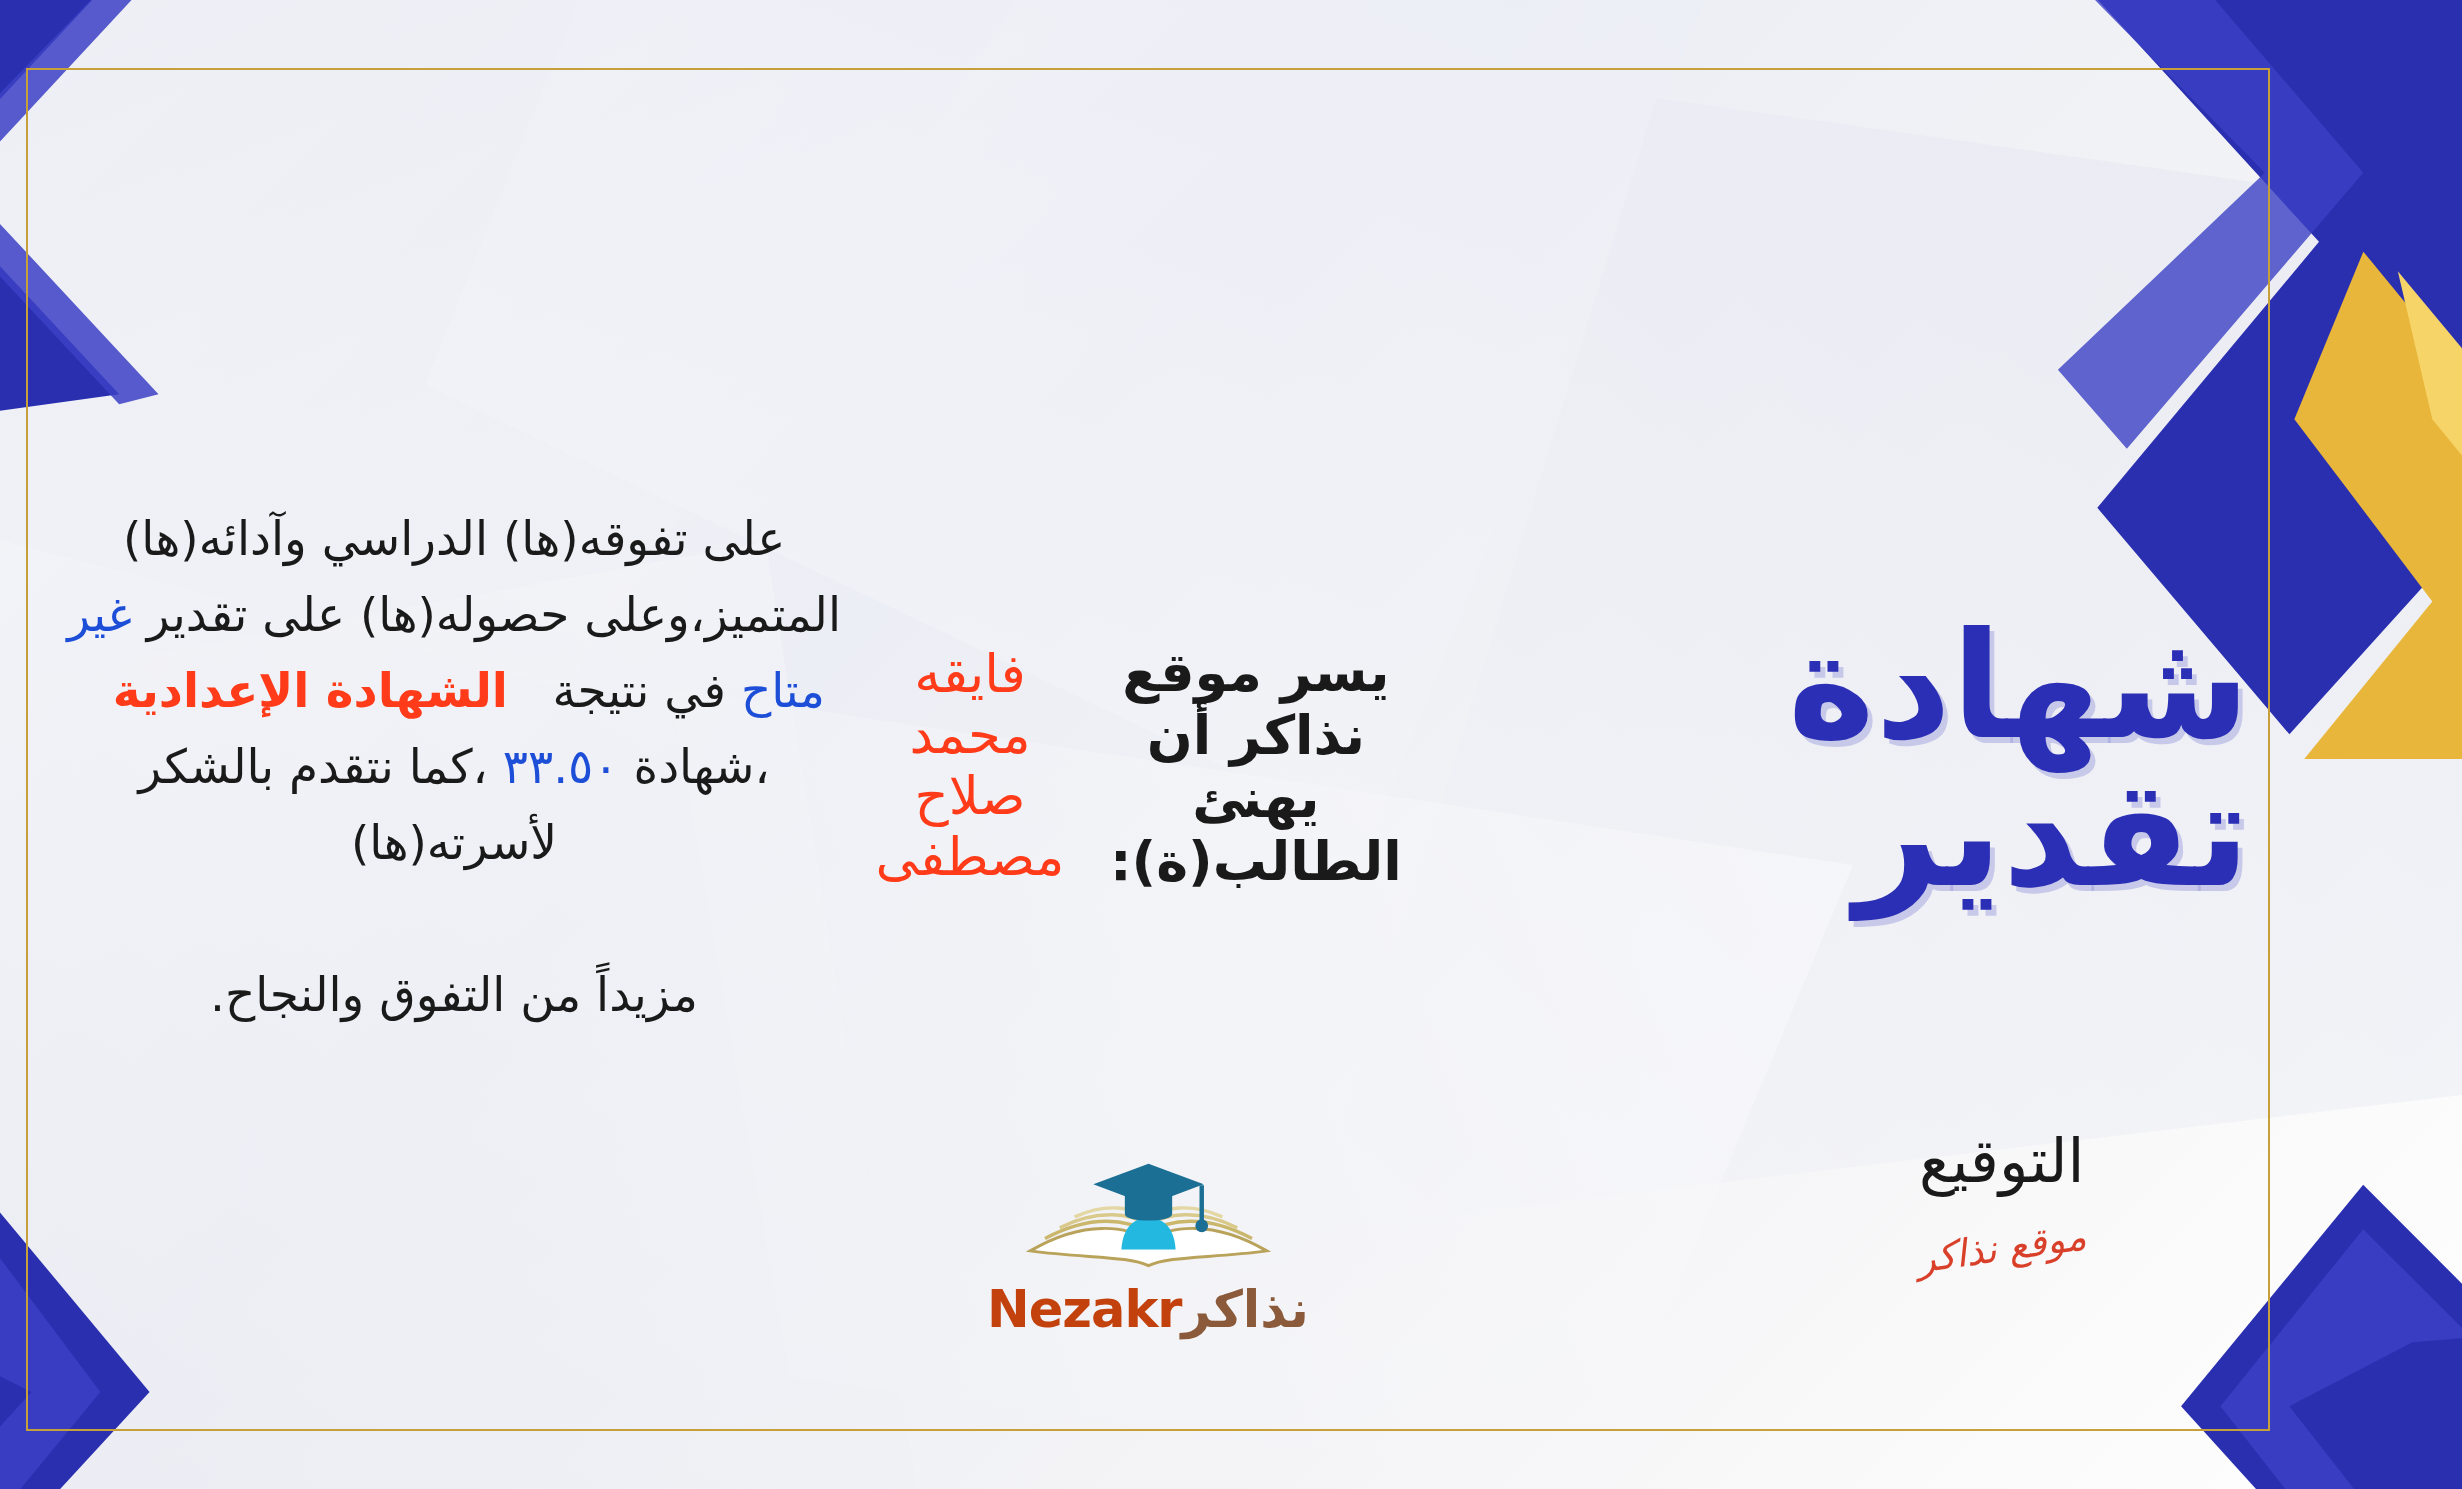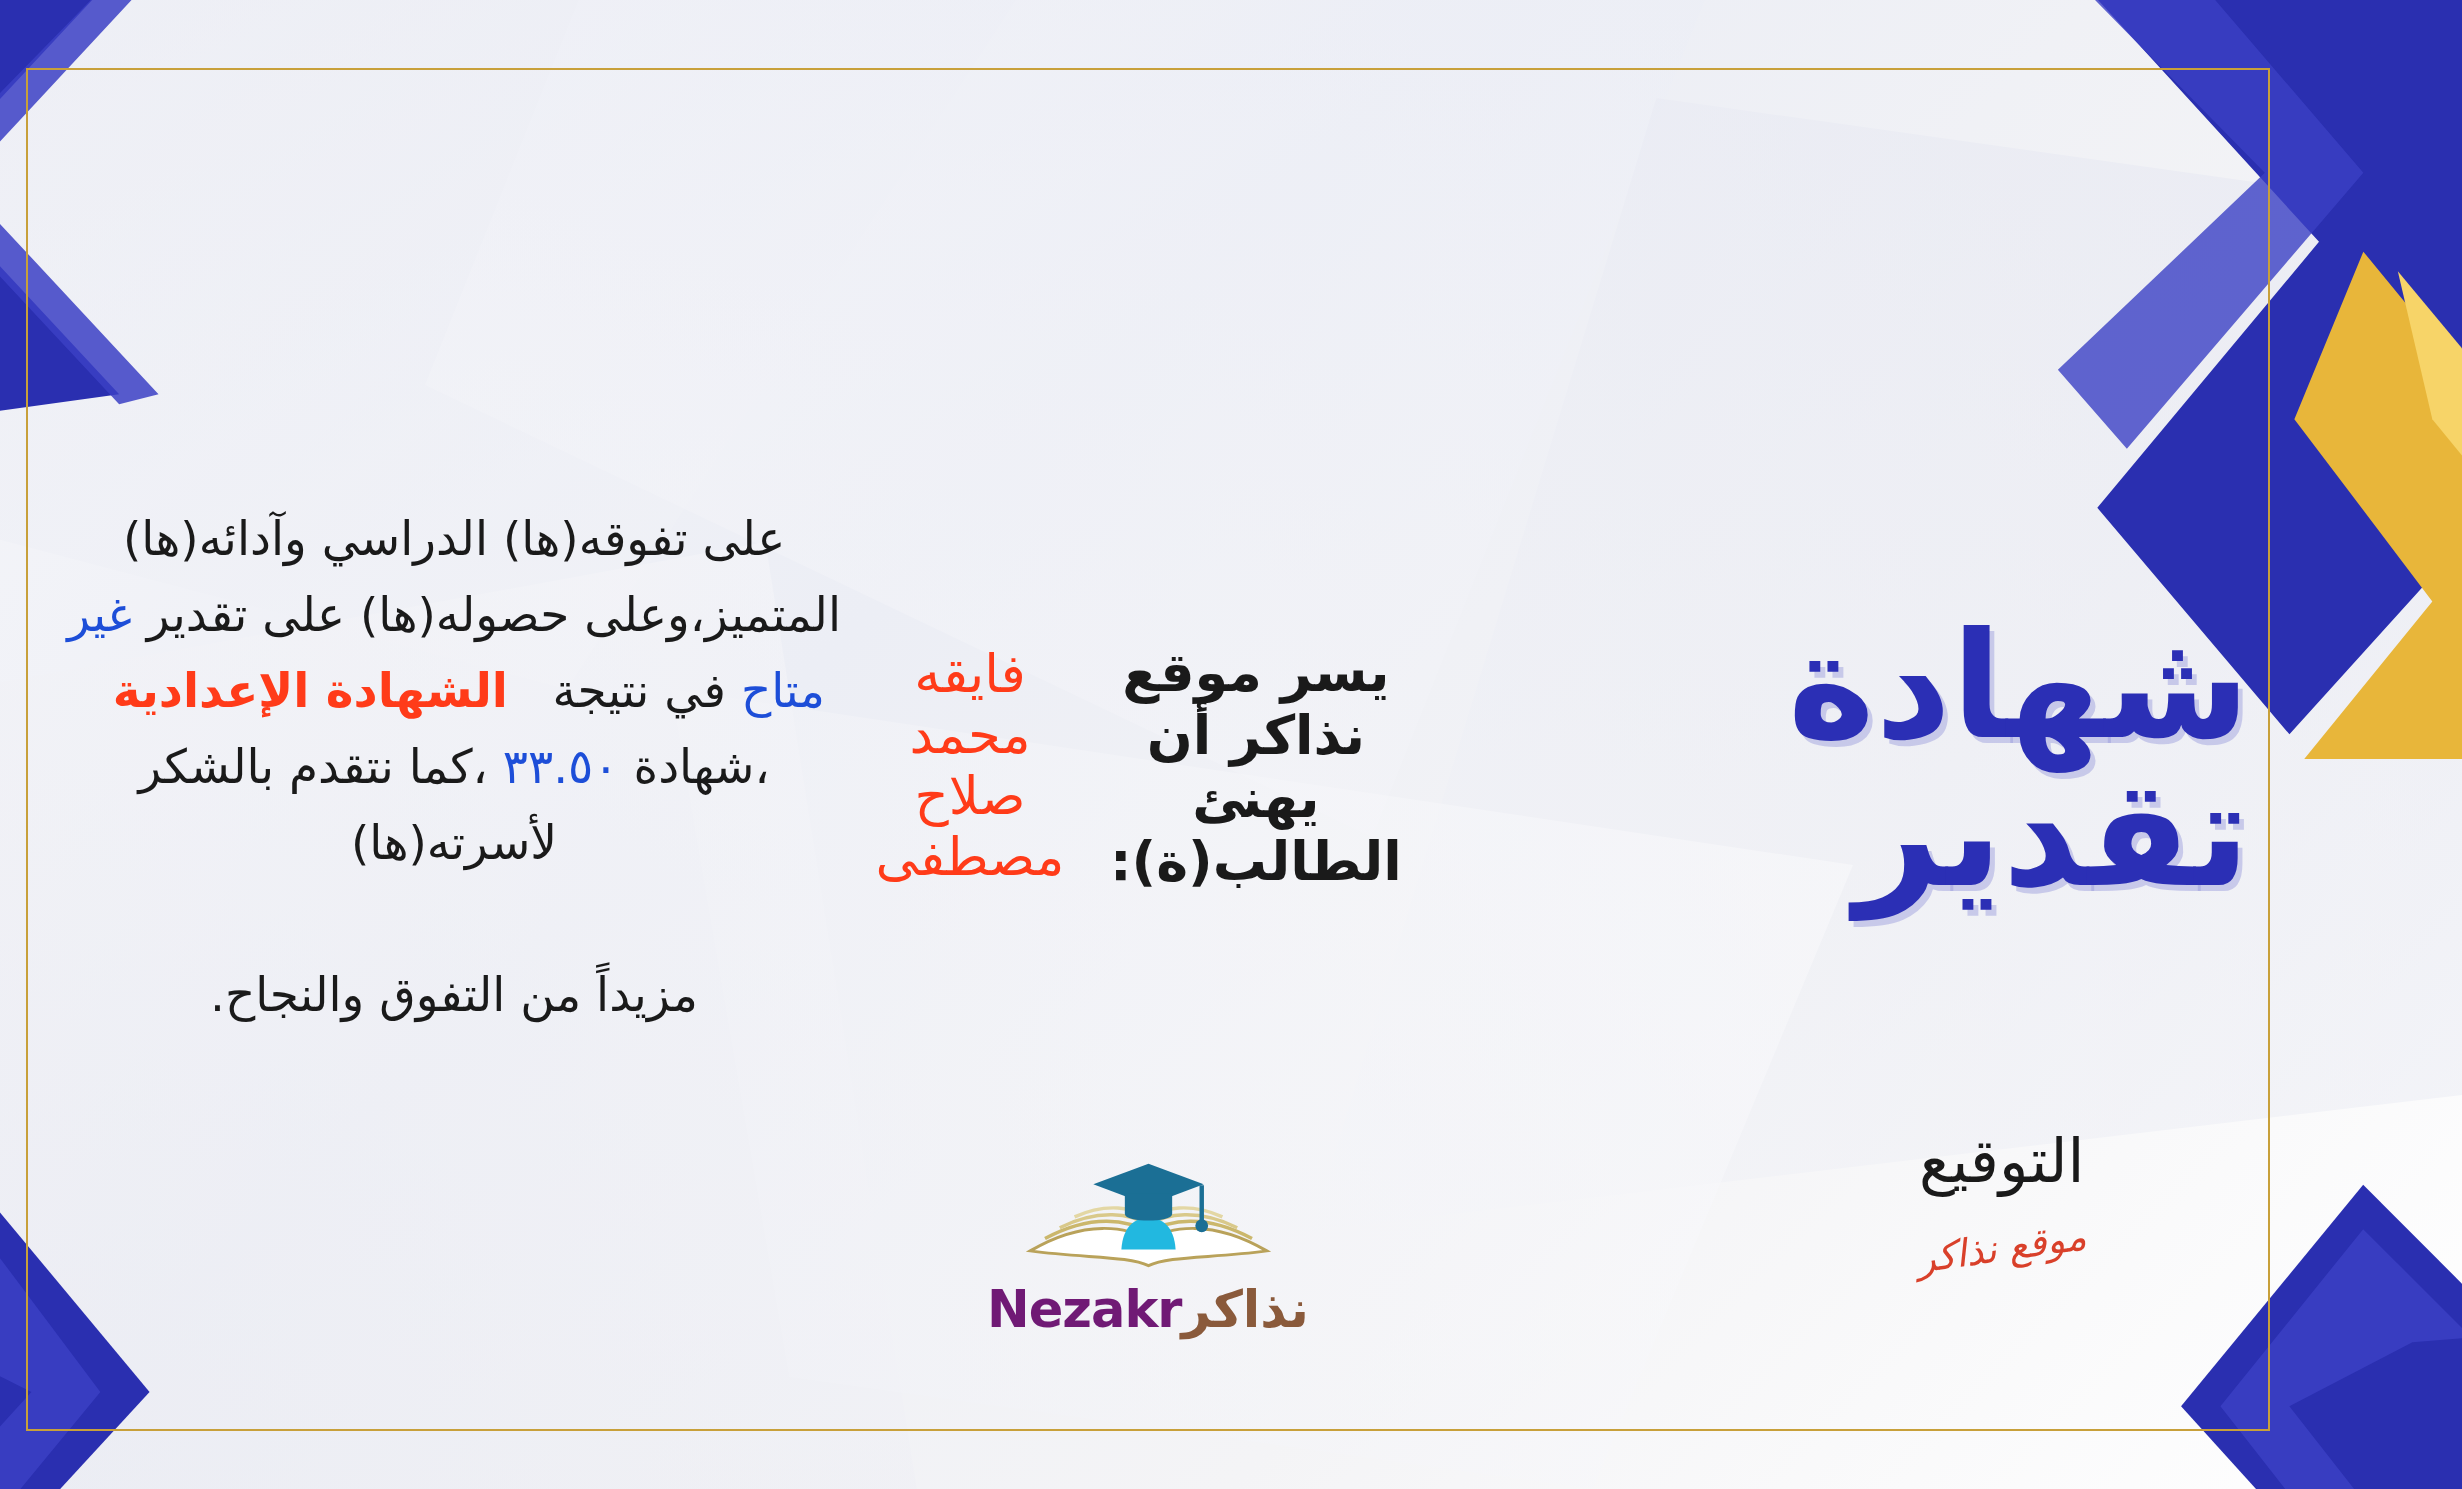--- a/index.html
+++ b/index.html
@@ -197,21 +197,21 @@
   }
   .logo-text {
     margin-top: -4.9px;
     font-size: 51px;
     font-weight: bold;
     color: #8a5a3b;
     letter-spacing: -1px;
     direction: rtl;
   }
   .logo-text .lat {
-    color: #701a75;
+    color: #c2410c;
   }
 </style>
 </head>
 <body>
 
 <div class="certificate">
 
   <div class="bg-base"></div>
   <div class="poly a"></div>
   <div class="poly b"></div>

